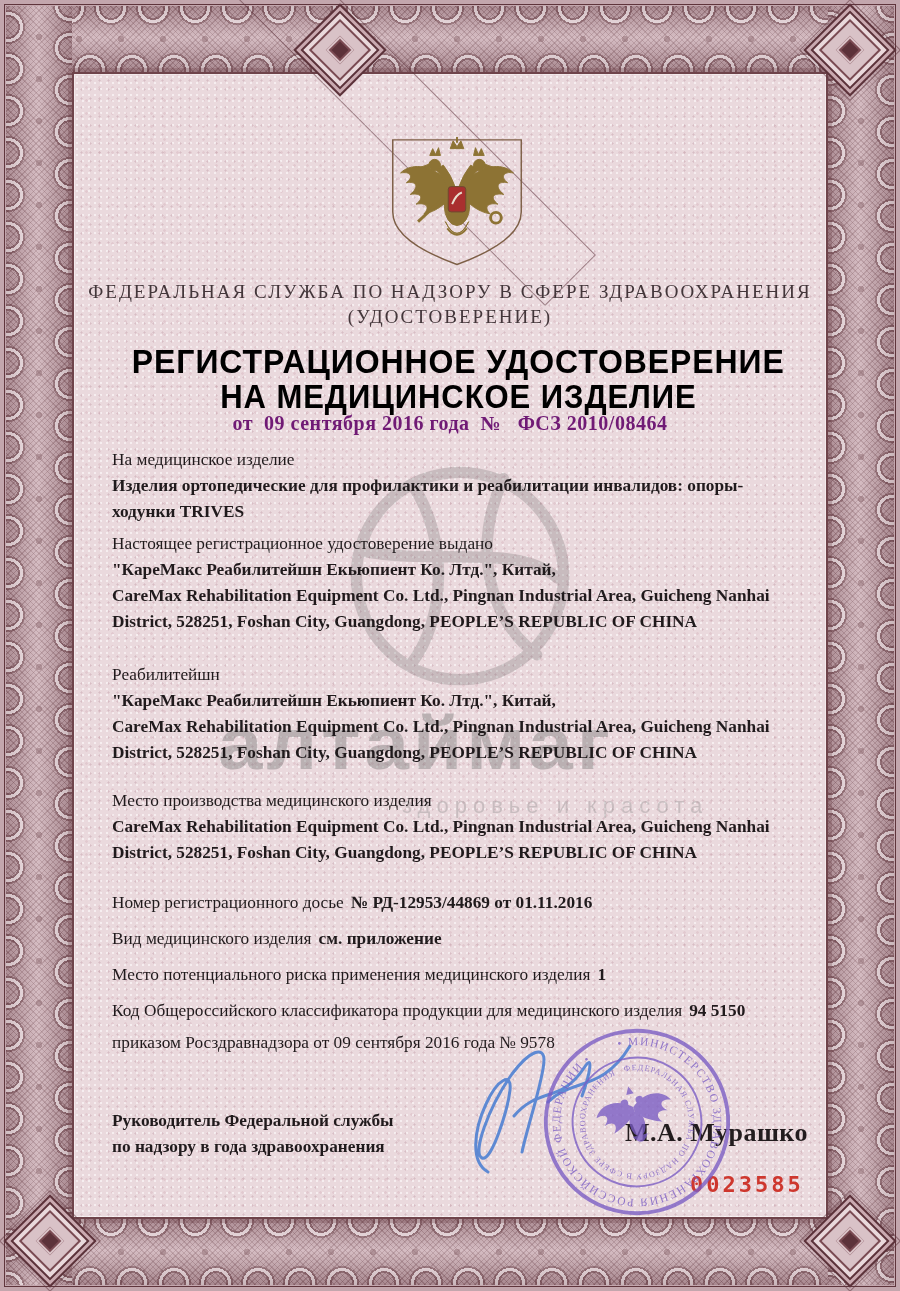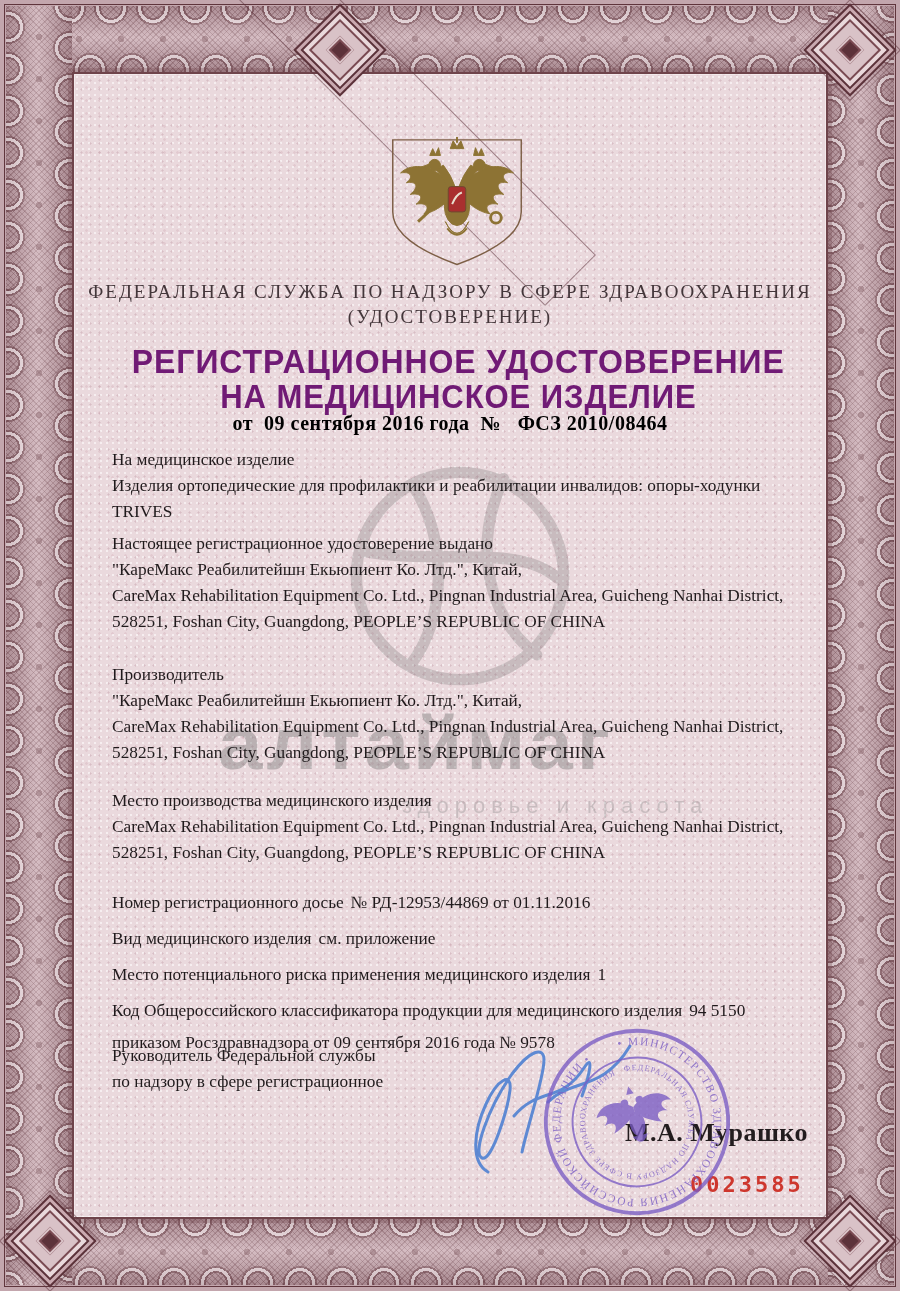--- a/index.html
+++ b/index.html
@@ -48,27 +48,27 @@
   
   .wm-circle{position:absolute;left:346px;top:462px;width:228px;height:228px;opacity:.24;z-index:2;color:#5e5e5e;}
   .wm-brand{position:absolute;left:218px;top:698px;z-index:2;font-family:"Liberation Sans",sans-serif;
     font-weight:bold;font-size:80px;letter-spacing:4px;color:#6f6f6f;opacity:.38;transform:scaleY(.92);}
   .wm-tagline{position:absolute;left:402px;top:793px;z-index:2;font-family:"Liberation Sans",sans-serif;
     font-size:22px;letter-spacing:6px;color:#7d7d7d;opacity:.30;}
   
   .center{position:absolute;left:75px;right:75px;text-align:center;z-index:4;}
   .emblem{position:absolute;left:377px;top:136px;width:160px;height:146px;z-index:4;}
   .agency{font-size:19px;letter-spacing:2px;color:#43363a;}
-  .title{font-family:"Liberation Sans",sans-serif;font-weight:bold;color:#701a75;letter-spacing:1px;padding-left:16px;}
+  .title{font-family:"Liberation Sans",sans-serif;font-weight:bold;color:#000000;letter-spacing:1px;padding-left:16px;}
   .t1{font-size:34px}.t2{font-size:33px}
   .cond{display:inline-block;transform:scaleX(.94);transform-origin:center;white-space:nowrap;}
-  .date-line{font-weight:bold;font-size:20px;color:#000000;white-space:pre;letter-spacing:.5px;}
+  .date-line{font-weight:bold;font-size:20px;color:#701a75;white-space:pre;letter-spacing:.5px;}
   
   .tl{position:absolute;left:112px;width:676px;font-size:17.3px;line-height:26px;color:#201a1c;z-index:4;}
-  .b{font-weight:normal;}
+  .b{font-weight:bold;}
   .vgap{margin-left:7px;}
   .nowrap{white-space:nowrap;}
   .sig-name{position:absolute;right:92px;top:1118px;font-weight:bold;font-size:26px;letter-spacing:.5px;z-index:4;}
   .serial{position:absolute;left:690px;top:1172px;z-index:4;font-family:"DejaVu Sans Mono",monospace;
     font-weight:bold;font-size:22px;letter-spacing:3px;color:#ce372e;}
   
   .stamp{position:absolute;left:541px;top:1026px;width:192px;height:192px;z-index:6;color:#7a5cc4;
     opacity:.78;transform:rotate(-14deg);}
   .signature{position:absolute;left:452px;top:1012px;width:215px;height:178px;z-index:5;}
 </style>
@@ -153,21 +153,21 @@
     <div class="b">Изделия ортопедические для профилактики и реабилитации инвалидов: опоры-ходунки TRIVES</div>
   </div>
 
   <div class="tl" style="top:531px">
     <div>Настоящее регистрационное удостоверение выдано</div>
     <div class="b">"КареМакс Реабилитейшн Екьюпиент Ко. Лтд.", Китай,</div>
     <div class="b">CareMax Rehabilitation Equipment Co. Ltd., Pingnan Industrial Area, Guicheng Nanhai District, 528251, Foshan City, Guangdong, PEOPLE’S REPUBLIC OF CHINA</div>
   </div>
 
   <div class="tl" style="top:662px">
-    <div>Производитель</div>
+    <div>Реабилитейшн</div>
     <div class="b">"КареМакс Реабилитейшн Екьюпиент Ко. Лтд.", Китай,</div>
     <div class="b">CareMax Rehabilitation Equipment Co. Ltd., Pingnan Industrial Area, Guicheng Nanhai District, 528251, Foshan City, Guangdong, PEOPLE’S REPUBLIC OF CHINA</div>
   </div>
 
   <div class="tl" style="top:788px">
     <div>Место производства медицинского изделия</div>
     <div class="b">CareMax Rehabilitation Equipment Co. Ltd., Pingnan Industrial Area, Guicheng Nanhai District, 528251, Foshan City, Guangdong, PEOPLE’S REPUBLIC OF CHINA</div>
   </div>
 
   <div class="tl" style="top:890px">
@@ -183,23 +183,23 @@
   </div>
 
   <div class="tl nowrap" style="top:998px;right:60px">
     <span>Код Общероссийского классификатора продукции для медицинского изделия</span><span class="b vgap">94 5150</span>
   </div>
 
   <div class="tl" style="top:1030px">
     <div>приказом Росздравнадзора от 09 сентября 2016 года № 9578</div>
   </div>
 
-  <div class="tl b" style="top:1043px">
+  <div class="tl b" style="top:1108px">
     <div>Руководитель Федеральной службы</div>
-    <div>по надзору в сфере регистрационное</div>
+    <div>по надзору в года здравоохранения</div>
   </div>
   <div class="sig-name">М.А. Мурашко</div>
 
   <svg class="signature" viewBox="0 0 215 178">
     <g fill="none" stroke="#4b7fd2" stroke-width="3" stroke-linecap="round" opacity=".88">
       <path d="M36 160 C18 150 22 118 34 92 C46 66 60 60 58 78 C56 96 40 150 30 146 C20 142 36 96 60 62 C78 38 92 34 92 48 C92 66 76 112 70 140"></path>
       <path d="M62 104 C88 74 108 92 132 56 C142 40 138 62 130 84"></path>
       <path d="M96 90 C120 66 150 80 178 34"></path>
     </g>
   </svg>

